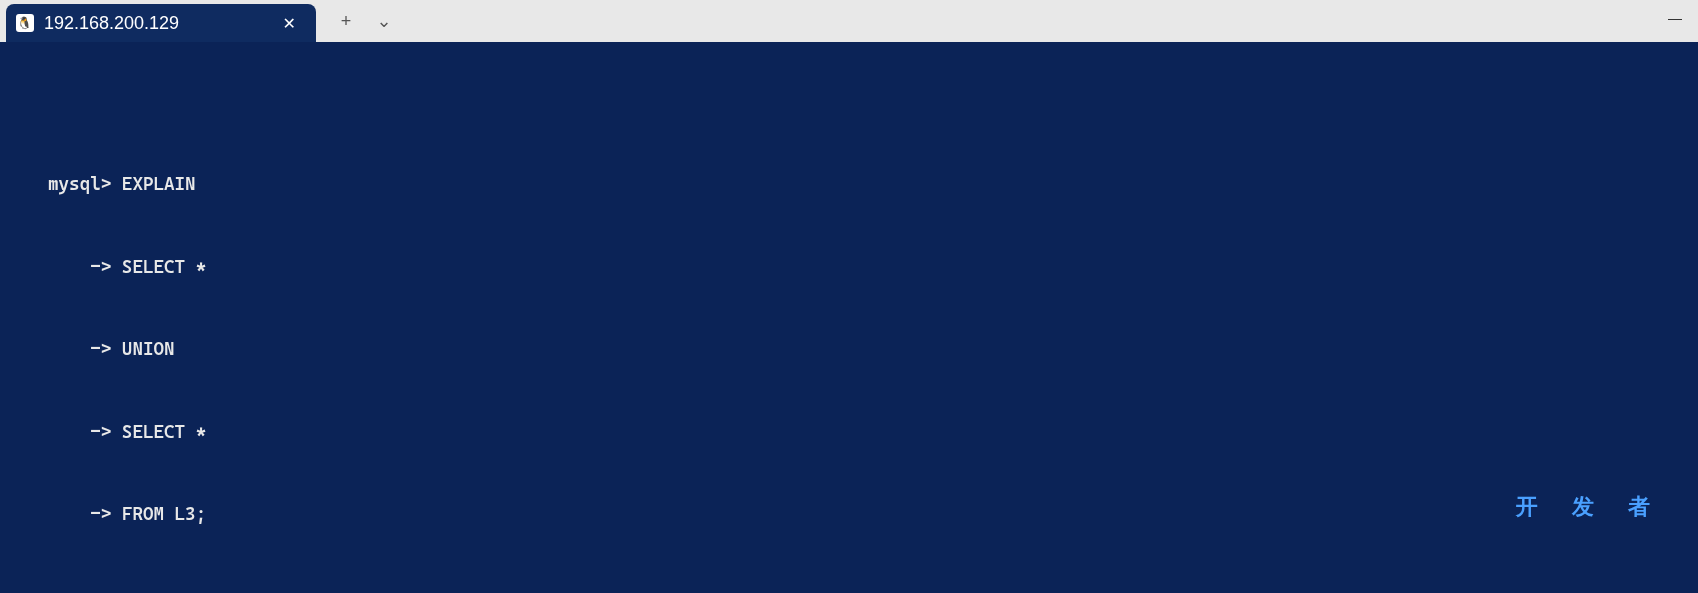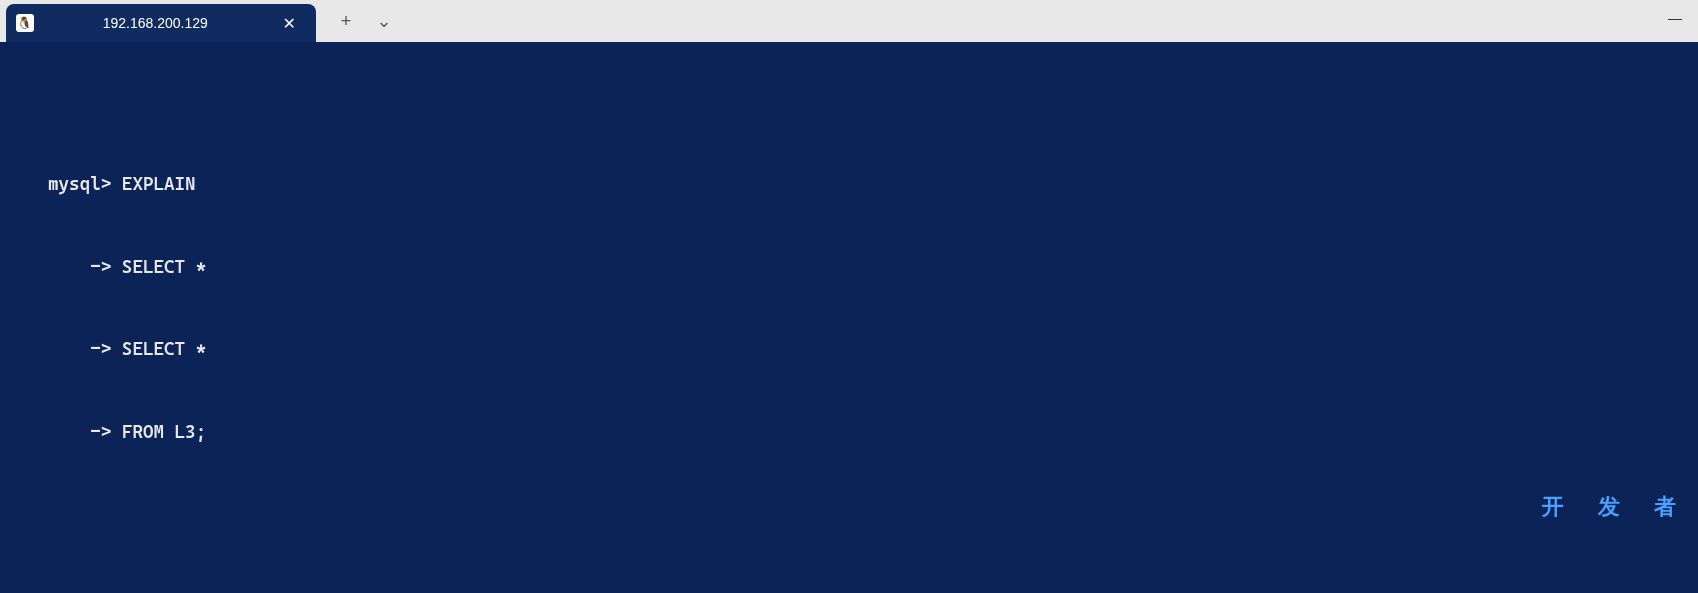--- a/index.html
+++ b/index.html
@@ -41,23 +41,22 @@
     height: 18px;
     background: #fff;
     border-radius: 3px;
     display: flex;
     align-items: center;
     justify-content: center;
     font-size: 12px;
     color: #000;
   }
   .tab-title {
-    font-size: 14px;
+    font-size: 18px;
     flex: 1;
-    text-align: center;
   }
   .tab-close {
     font-size: 16px;
     color: #fff;
     cursor: pointer;
     padding: 2px 6px;
   }
   .tabbar-actions {
     display: flex;
     align-items: center;
@@ -104,21 +103,21 @@
     padding: 18px 16px 0 0;
     white-space: pre;
     overflow: hidden;
     position: relative;
   }
   .term-line {
     padding: 0 48px;
   }
   .watermark {
     position: absolute;
-    right: 8px;
+    right: 34px;
     bottom: 18px;
     text-align: right;
     font-family: Arial, sans-serif;
     color: #4aa0ff;
     pointer-events: none;
   }
   .watermark .cn {
     font-size: 22px;
     letter-spacing: 14px;
     color: #4aa0ff;
@@ -147,20 +146,21 @@
     </div>
     <div class="window-controls">
       <div class="win-btn">—</div>
     </div>
   </div>
 
   <div class="terminal">
     <div class="term-line"></div>
     <div class="term-line"><span>mysql&gt;</span> <span>EXPLAIN</span></div>
     <div class="term-line"><span>    -&gt;</span> <span>SELECT *</span></div>
+    <div class="term-line"><span>    -&gt;</span> <span>UNION</span></div>
     <div class="term-line"><span>    -&gt;</span> <span>SELECT *</span></div>
     <div class="term-line"><span>    -&gt;</span> <span>FROM L3;</span></div>
     
     
     
     
     
     
     
     

